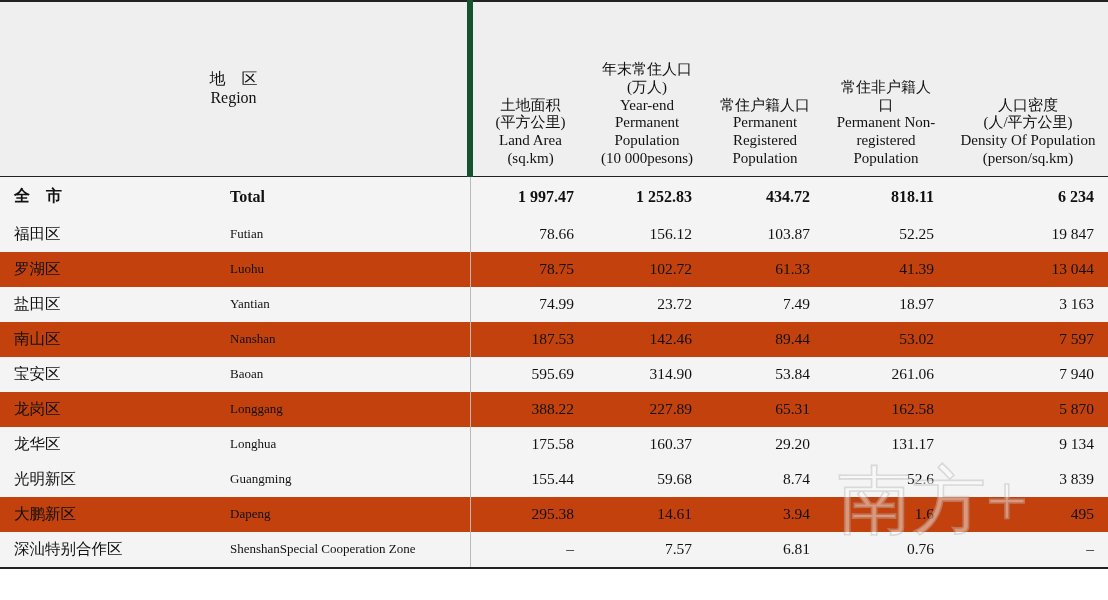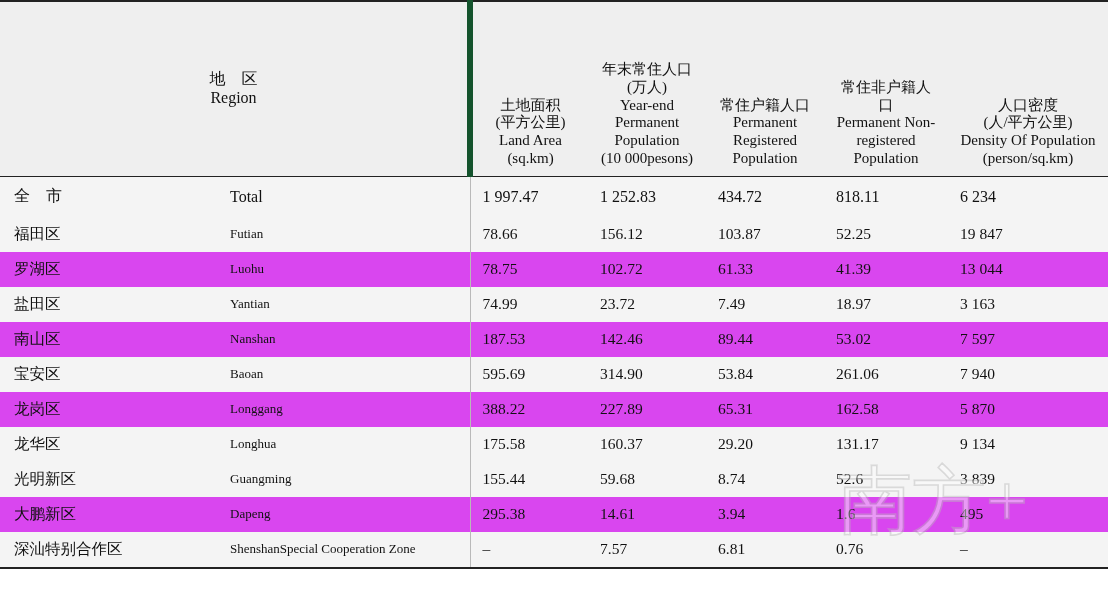--- a/index.html
+++ b/index.html
@@ -64,41 +64,41 @@
     border-bottom: 1.6px solid #222;
   }
   tbody td {
     font-size: 15.5px;
     padding: 0 12px;
     height: 35px;
     vertical-align: middle;
     background: #f4f4f4;
   }
   tbody tr.alt td {
-    background: #d946ef;
+    background: #c2410c;
   }
   tbody td.cn {
     text-align: left;
     padding-left: 14px;
   }
   tbody td.en {
     text-align: left;
     padding-left: 2px;
     font-size: 13px;
   }
   tbody td.num {
-    text-align: left;
+    text-align: right;
     padding-right: 14px;
     font-variant-numeric: tabular-nums;
   }
   tbody td.vline {
     border-left: 1px solid #b9b9b9;
   }
   tr.total td {
-    font-weight: normal;
+    font-weight: bold;
     height: 40px;
     font-size: 16px;
   }
   tbody tr.last td {
     border-bottom: 2px solid #222;
   }
   tbody tr.total td {
     border-top: none;
   }
   

